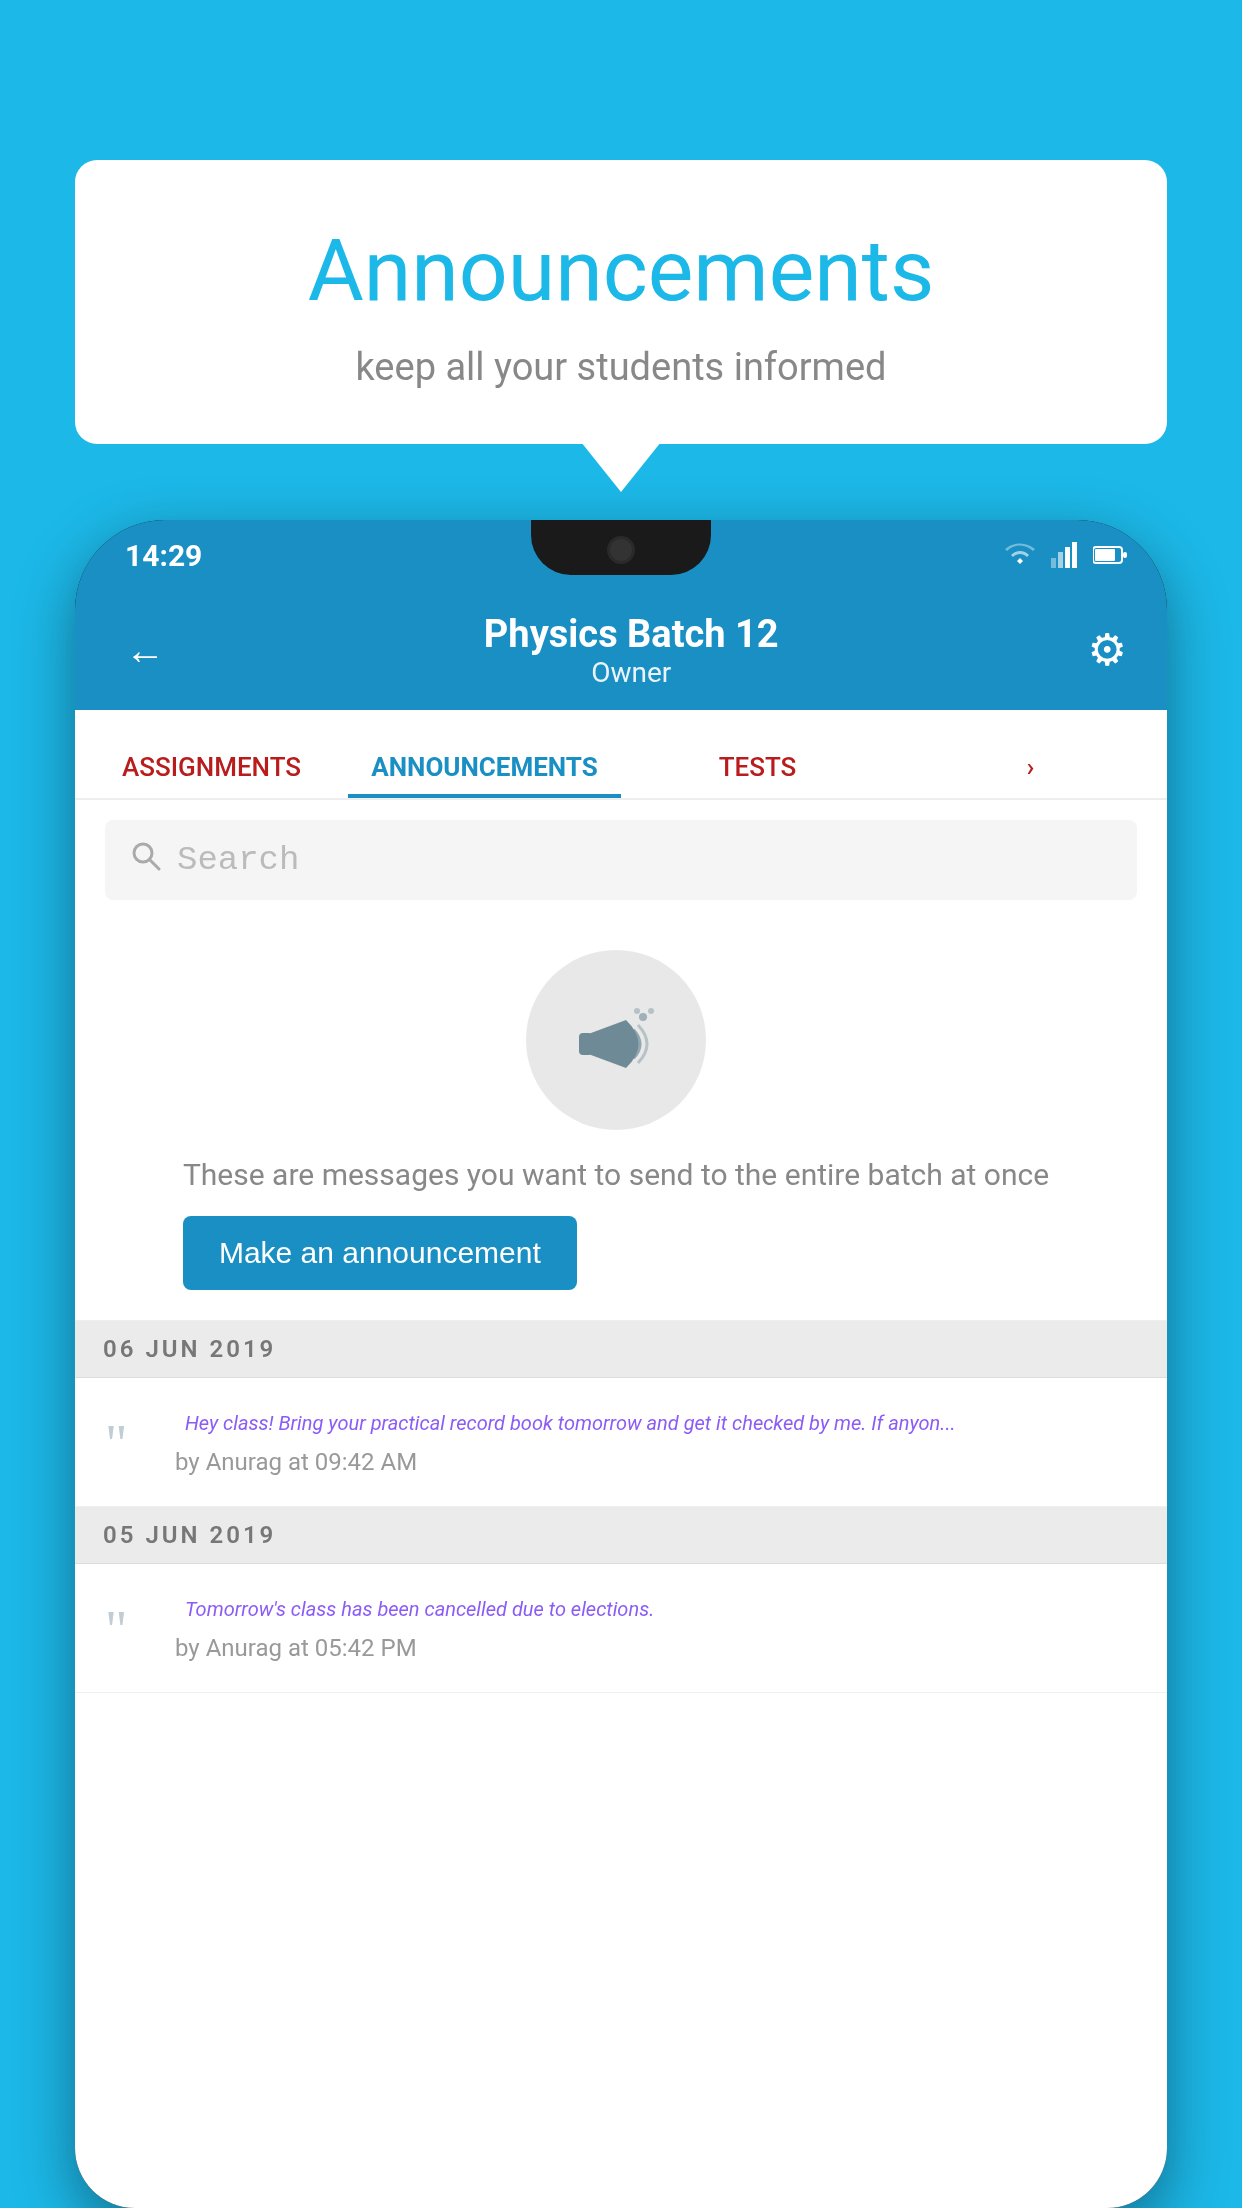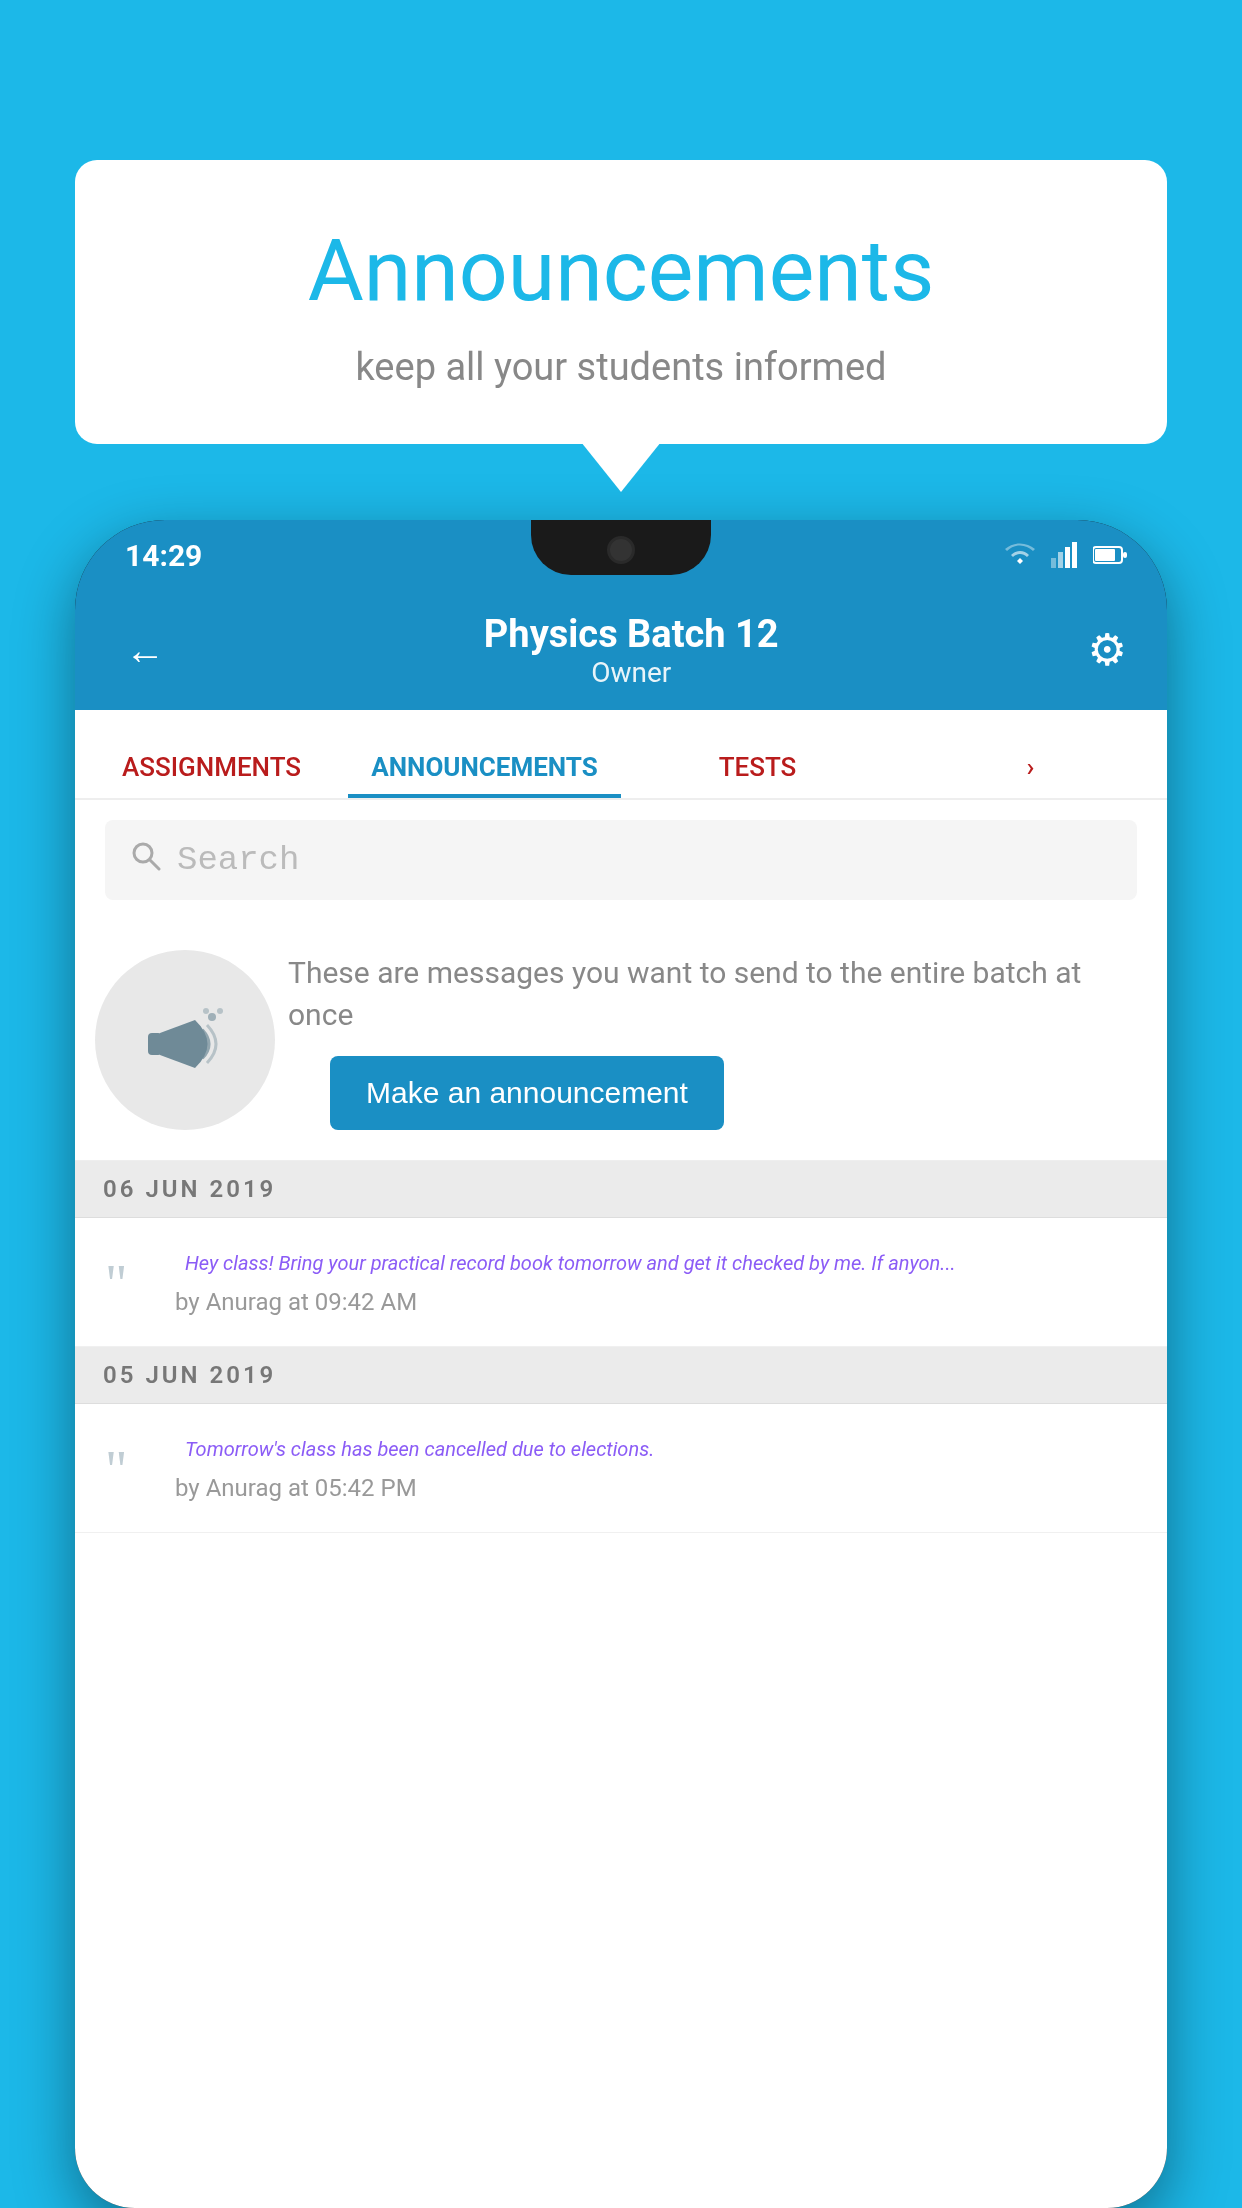--- a/index.html
+++ b/index.html
@@ -226,24 +226,25 @@
     }
 
     .search-placeholder {
       color: #bbb;
       font-size: 34px;
     }
 
     
     .announcement-cta {
       display: flex;
-      align-items: flex-end;
+      align-items: center;
       padding: 30px 30px 30px 20px;
-      gap: 13px;
+      gap: 24px;
       border-bottom: 1px solid #eee;
+      flex-direction: column;
     }
 
     .announcement-icon-circle {
       width: 180px;
       height: 180px;
       min-width: 180px;
       background: #e8e8e8;
       border-radius: 50%;
       display: flex;
       align-items: center;
@@ -263,21 +264,20 @@
 
     .announcement-btn {
       background: #1a8fc4;
       color: white;
       border: none;
       border-radius: 8px;
       padding: 20px 36px;
       font-size: 30px;
       cursor: pointer;
       font-weight: 500;
-      margin-left: 42px;
     }
 
     
     .date-separator {
       background: #ebebeb;
       padding: 14px 28px;
       font-size: 24px;
       font-weight: 600;
       color: #777;
       letter-spacing: 3px;

